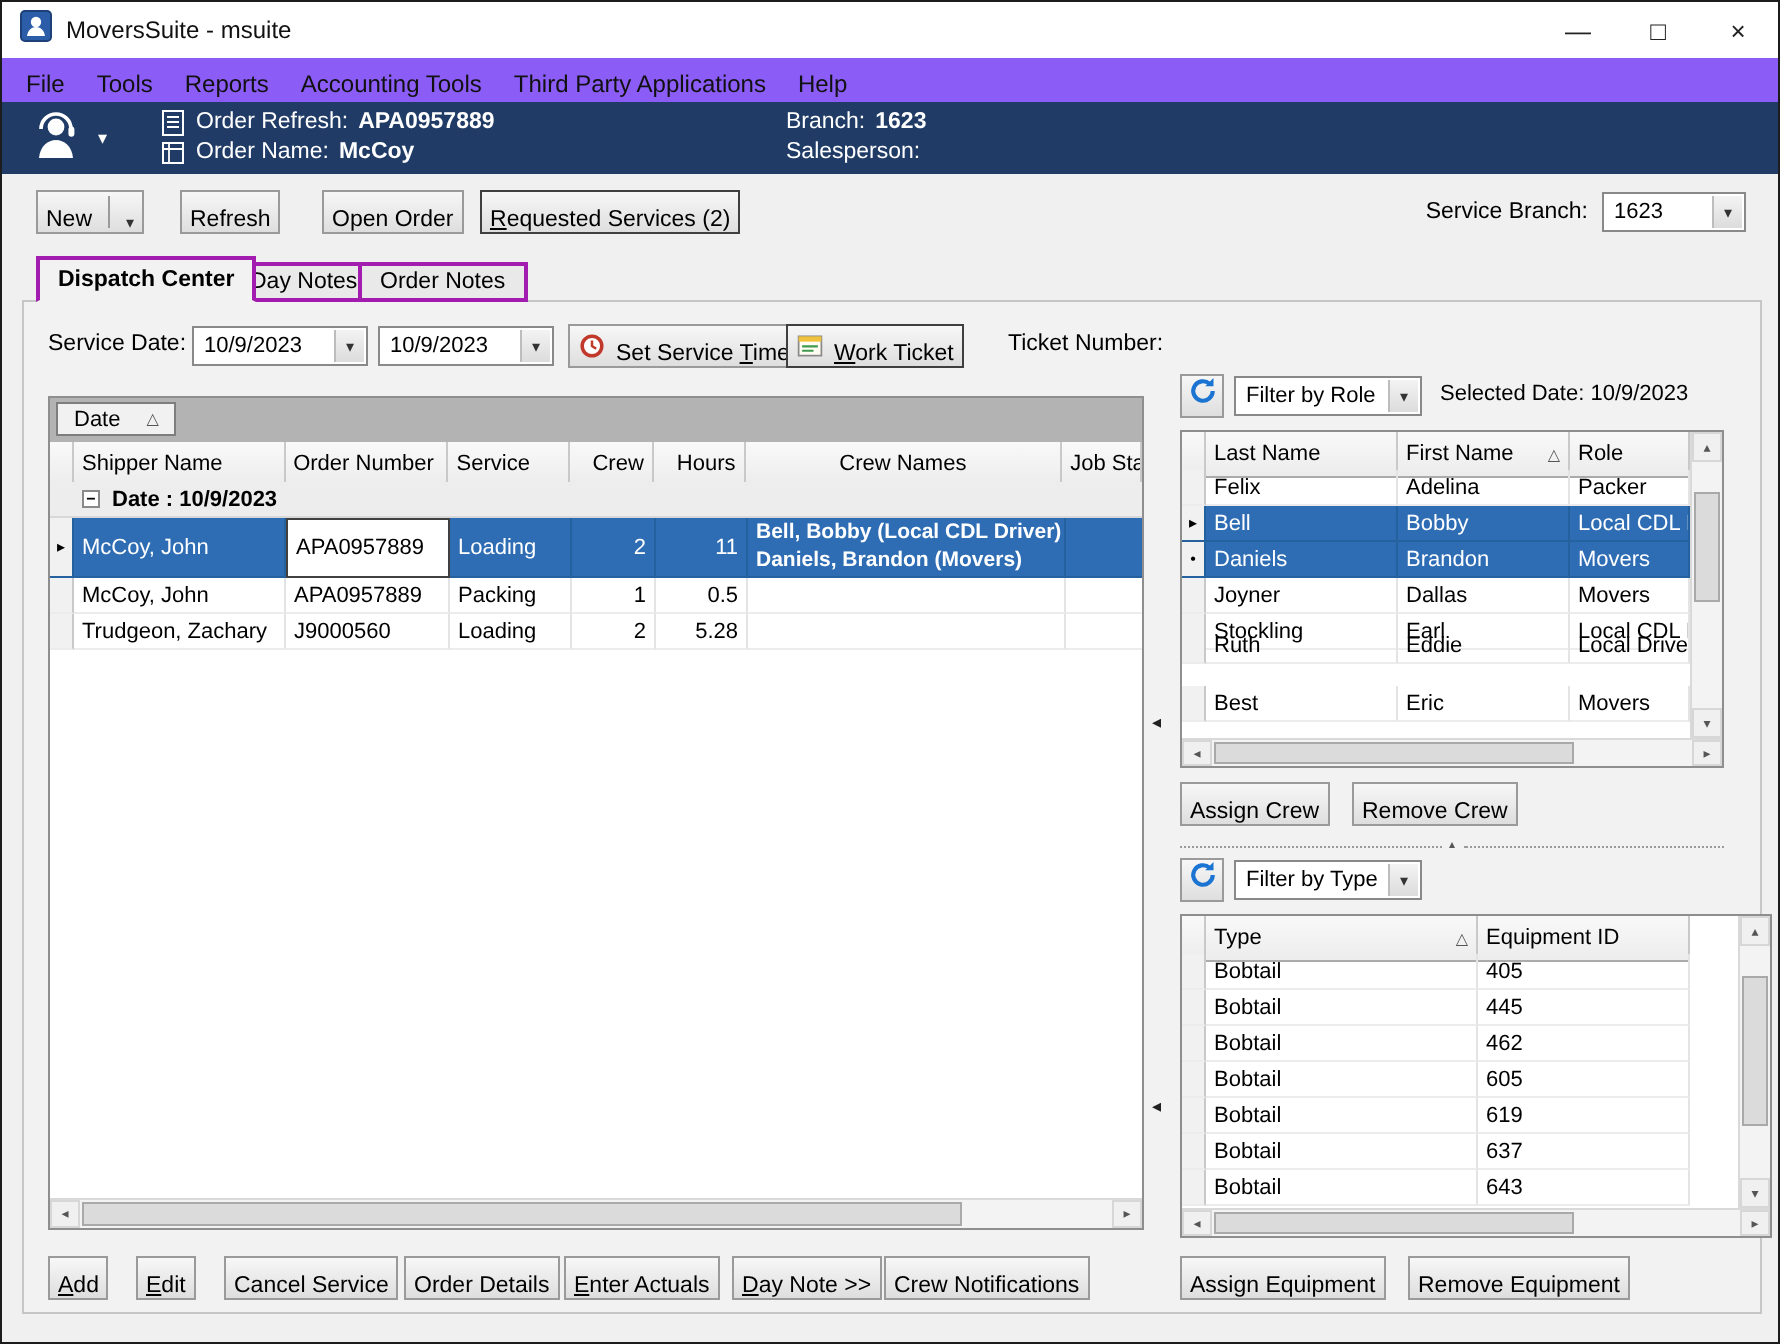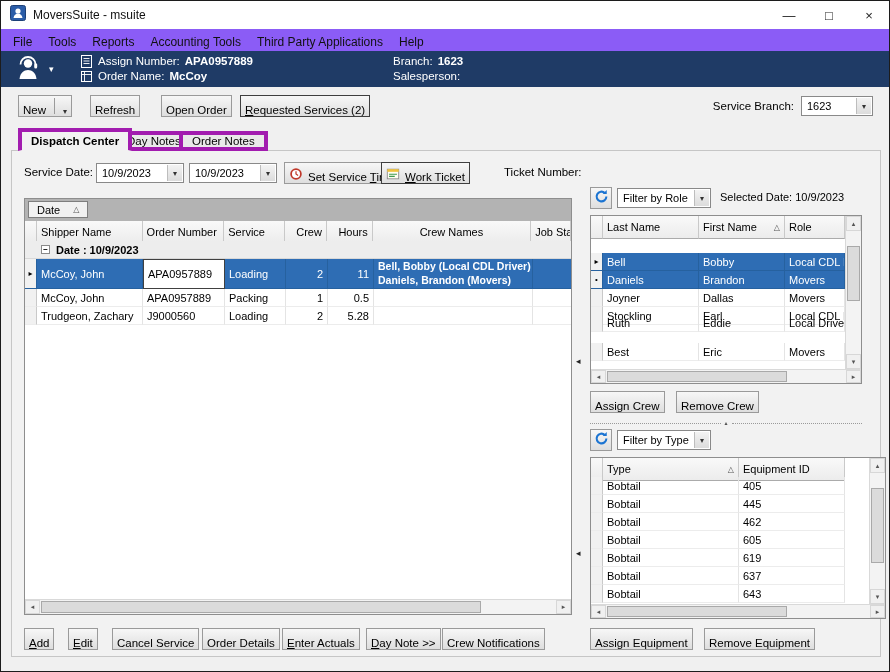--- a/index.html
+++ b/index.html
@@ -31,21 +31,21 @@
   .btn{position:absolute;height:22px;display:inline-flex;align-items:flex-end;gap:5px;padding:0 4px;font-size:11.5px;background:linear-gradient(#F7F7F7,#DEDEDE);border:1px solid #9A9A9A;color:#000;white-space:nowrap;cursor:default}
   .btn.dark{border-color:#3F3F3F}
   .split-divider{width:1px;align-self:stretch;background:#9A9A9A;margin:2px 0 2px 3px}
   .caret{font-size:8px;color:#333;padding-left:3px}
   .label{position:absolute;font-size:11.5px;white-space:nowrap}
   .combo{position:absolute;height:20px;background:#FFF;border:1px solid #898989;font-size:11px;display:flex;align-items:center;padding:0 18px 0 5px;white-space:nowrap}
   .combo .carrow{position:absolute;right:1px;top:1px;bottom:1px;width:15px;background:linear-gradient(#F3F3F3,#DCDCDC);border-left:1px solid #BDBDBD;display:flex;align-items:center;justify-content:center;font-size:8px;color:#333}
   .iconbtn{position:absolute;width:22px;height:22px;display:flex;align-items:center;justify-content:center;background:linear-gradient(#F7F7F7,#DEDEDE);border:1px solid #9A9A9A}
 
   
-  .tab{position:absolute;top:130px;height:20px;background:#E9E9E9;border:4px solid #a21caf;display:flex;align-items:center;padding:0 9px;font-size:11.5px;z-index:1}
+  .tab{position:absolute;top:130px;height:20px;background:#E9E9E9;border:2px solid #a21caf;display:flex;align-items:center;padding:0 9px;font-size:11.5px;z-index:1}
   .tab.selected{top:127px;height:23px;background:#F2F2F2;border-bottom:1px solid #F2F2F2;z-index:6;font-weight:bold}
   .tab1{left:17px}.tab2{left:113px}.tab3{left:178px}
 
   
   .panel{position:absolute;top:149px;left:10px;width:870px;height:507px;background:#F2F2F2;border:1px solid #C6C6C6}
 
   
   .grid{position:absolute;background:#FFF;border:1px solid #8E8E8E;overflow:hidden}
   .grow{position:absolute;left:0;display:flex}
   .cell{display:flex;align-items:center;padding:0 4px;font-size:11px;border-right:1px solid #E4E4E4;border-bottom:1px solid #ECECEC;overflow:hidden;white-space:nowrap}
@@ -153,21 +153,21 @@
     </span>
     <span class="logo-caret">▾</span>
     <div class="oh-block oh-b1">
       <div class="oh-row">
         <span class="oh-ic">
             <svg width="11" height="13" viewBox="0 0 11 13">
               <rect x="0.5" y="0.5" width="10" height="12" fill="none" stroke="#FFF"></rect>
               <path d="M2.5 3.5h6M2.5 6h6M2.5 8.5h6" stroke="#FFF" stroke-width="0.9"></path>
             </svg>
           </span>
-        <span>Assign Number:</span>
+        <span>Order Refresh:</span>
         <b>APA0957889</b>
       </div>
       <div class="oh-row">
         <span class="oh-ic">
             <svg width="11" height="13" viewBox="0 0 11 13">
               <rect x="0.5" y="1.5" width="10" height="10" fill="none" stroke="#FFF"></rect>
               <path d="M0.5 4.5h10M3.5 1.5v10" stroke="#FFF" stroke-width="0.9"></path>
             </svg>
           </span>
         <span>Order Name:</span>
@@ -227,21 +227,21 @@
       <span>10/9/2023</span>
       <span class="carrow">▾</span>
     </div>
     <div class="btn" style="left:272px;top:11px">
       <span><svg width="14" height="14" viewBox="0 0 16 16">
             <circle cx="8" cy="8" r="5.6" fill="#FFF" stroke="var(--clock-red,#C0392B)" stroke-width="2"></circle>
             <path d="M8 4.8V8l2.4 1.6" fill="none" stroke="var(--clock-red,#C0392B)" stroke-width="1.4"></path>
           </svg></span>
       <span>Set Service <u>T</u>ime</span>
     </div>
-    <div class="btn dark" style="left:369px;top:11px">
+    <div class="btn dark" style="left:381px;top:11px">
       <span><svg width="14" height="14" viewBox="0 0 16 16">
             <rect x="1.5" y="2.5" width="13" height="11" fill="#FFFDF2" stroke="#8A8A8A"></rect>
             <rect x="1.5" y="2.5" width="13" height="3" fill="#F0C23C"></rect>
             <path d="M3.5 8.2h9M3.5 10.7h6.5" stroke="#3E9B4F" stroke-width="1.2"></path>
           </svg></span>
       <span><u>W</u>ork Ticket</span>
     </div>
     <span class="label" style="left:492px;top:15px">Ticket Number:</span>
 
     <div class="grid sgrid">
@@ -332,20 +332,26 @@
     <div class="grid cgrid">
       <div class="grow cg-head">
         <div class="hcell cgc0"></div>
         <div class="hcell cgc1">Last Name</div>
         <div class="hcell cgc2">
           <span>First Name</span>
           <span class="sort">△</span>
         </div>
         <div class="hcell cgc3">Role</div>
       </div>
+      <div class="grow rowh18" style="top:19px">
+        <div class="cell ind cgc0"></div>
+        <div class="cell cgc1">Felix</div>
+        <div class="cell cgc2">Adelina</div>
+        <div class="cell cgc3">Packer</div>
+      </div>
       <div class="grow rowh18 sel" style="top:37px">
         <div class="cell ind cgc0">
             <span>▸</span>
           </div>
         <div class="cell cgc1">Bell</div>
         <div class="cell cgc2">Bobby</div>
         <div class="cell cgc3">Local CDL Driver</div>
       </div>
       <div class="grow rowh18 sel" style="top:55px">
         <div class="cell ind cgc0">

